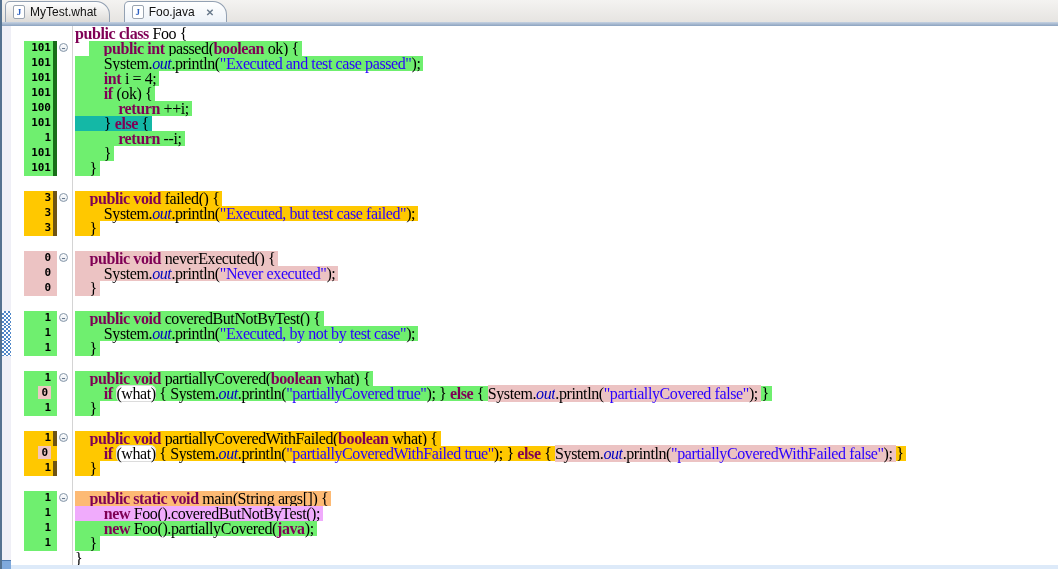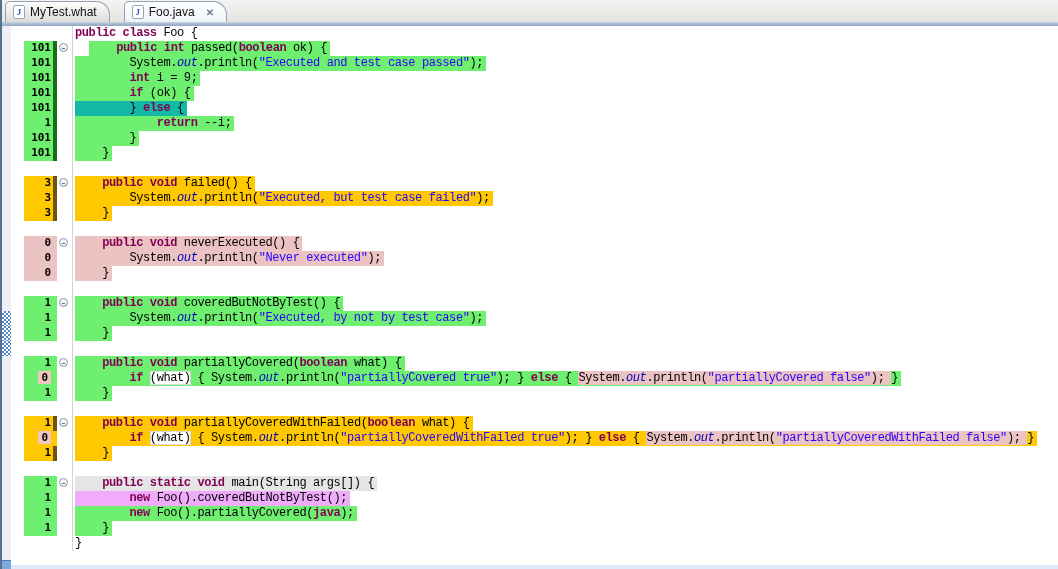--- a/index.html
+++ b/index.html
@@ -36,26 +36,26 @@
   .row { display:flex; height:15px; line-height:15px; }
   .count { width:33px; margin-left:13px; flex:none; position:relative; text-align:right;
            padding-right:6px; font:bold 11px "DejaVu Sans Mono", monospace; color:#000; }
   .bar { position:absolute; right:0; top:0; bottom:0; width:4px; }
   .badge { display:inline-block; padding:0 3px; line-height:13px; }
   .fold { width:16px; flex:none; border-right:1px solid #D4D4D4; position:relative; }
   .circ { position:absolute; left:2px; top:2px; width:9px; height:9px; border:1px solid #8596A8;
           border-radius:50%; background:linear-gradient(#FDFDFD,#E5EAF0); }
   .circ::after { content:""; position:absolute; left:2px; right:2px; top:4px; height:1px; background:#66788C; }
   .codecell { flex:1; padding-left:2px; white-space:pre;
-              font-family:Liberation Mono, monospace; font-size:12px; letter-spacing:-0.4px; color:#000; }
+              font-family:Liberation Serif, serif; font-size:16px; letter-spacing:-0.4px; color:#000; }
   .hl { display:inline-block; height:15px; padding-right:3px; }
   .c-k { color:#7F0055; font-weight:bold; }
   .c-s { color:#2A00FF; }
   .c-f { color:#0000C0; font-style:italic; }
-  .wbox { box-shadow:inset 0 0 0 1px #DCDCDC; }
+  .wbox { box-shadow:inset 0 0 0 1px #DCDCDC;border-radius:6px; }
   .bottom-band { position:absolute; left:9px; right:0; bottom:0; height:4px; background:#DDEAF9; }
 </style>
 </head>
 <body>
 
 <div class="app">
 
   <div class="tabbar">
     <div class="tab inactive">
       <span class="jicon">J</span>
@@ -123,28 +123,33 @@
           <div class="codecell"><span class="hl" style="background: rgb(111, 239, 111); margin-left: 14px;"><span>    </span><span class="c-k">public int</span><span> passed(</span><span class="c-k">boolean</span><span> ok) {</span></span></div>
         </div>
         <div class="row">
           <div class="count" style="background: rgb(111, 239, 111);">101<div class="bar" style="background: rgb(24, 110, 24);"></div></div>
           <div class="fold"></div>
           <div class="codecell"><span class="hl" style="background: rgb(111, 239, 111);"><span>        System.</span><span class="c-f">out</span><span>.println(</span><span class="c-s">"Executed and test case passed"</span><span>);</span></span></div>
         </div>
         <div class="row">
           <div class="count" style="background: rgb(111, 239, 111);">101<div class="bar" style="background: rgb(24, 110, 24);"></div></div>
           <div class="fold"></div>
-          <div class="codecell"><span class="hl" style="background: rgb(111, 239, 111);"><span>        </span><span class="c-k">int</span><span> i = 9;</span></span></div>
+          <div class="codecell"><span class="hl" style="background: rgb(111, 239, 111);"><span>        </span><span class="c-k">int</span><span> i = 4;</span></span></div>
         </div>
         <div class="row">
           <div class="count" style="background: rgb(111, 239, 111);">101<div class="bar" style="background: rgb(24, 110, 24);"></div></div>
           <div class="fold"></div>
           <div class="codecell"><span class="hl" style="background: rgb(111, 239, 111);"><span>        </span><span class="c-k">if</span><span> (ok) {</span></span></div>
         </div>
         <div class="row">
+          <div class="count" style="background: rgb(111, 239, 111);">100<div class="bar" style="background: rgb(24, 110, 24);"></div></div>
+          <div class="fold"></div>
+          <div class="codecell"><span class="hl" style="background: rgb(111, 239, 111);"><span>            </span><span class="c-k">return</span><span> ++i;</span></span></div>
+        </div>
+        <div class="row">
           <div class="count" style="background: rgb(111, 239, 111);">101<div class="bar" style="background: rgb(24, 110, 24);"></div></div>
           <div class="fold"></div>
           <div class="codecell"><span class="hl" style="background: #14b8a6;"><span>        } </span><span class="c-k">else</span><span> {</span></span></div>
         </div>
         <div class="row">
           <div class="count" style="background: rgb(111, 239, 111);">1<div class="bar" style="background: rgb(24, 110, 24);"></div></div>
           <div class="fold"></div>
           <div class="codecell"><span class="hl" style="background: rgb(111, 239, 111);"><span>            </span><span class="c-k">return</span><span> --i;</span></span></div>
         </div>
         <div class="row">
@@ -270,21 +275,21 @@
         <div class="row">
           <div class="count"></div>
           <div class="fold"></div>
           <div class="codecell"></div>
         </div>
         <div class="row">
           <div class="count" style="background: rgb(111, 239, 111);">1</div>
           <div class="fold">
             <span class="circ"></span>
           </div>
-          <div class="codecell"><span class="hl" style="background: #e5e5e5;"><span>    </span><span class="c-k">public static void</span><span> main(String args[]) {</span></span></div>
+          <div class="codecell"><span class="hl" style="background: #fdba74;"><span>    </span><span class="c-k">public static void</span><span> main(String args[]) {</span></span></div>
         </div>
         <div class="row">
           <div class="count" style="background: rgb(111, 239, 111);">1</div>
           <div class="fold"></div>
           <div class="codecell"><span class="hl" style="background: #f0abfc;"><span>        </span><span class="c-k">new</span><span> Foo().coveredButNotByTest();</span></span></div>
         </div>
         <div class="row">
           <div class="count" style="background: rgb(111, 239, 111);">1</div>
           <div class="fold"></div>
           <div class="codecell"><span class="hl" style="background: rgb(111, 239, 111);"><span>        </span><span class="c-k">new</span><span> Foo().partiallyCovered(</span><span class="c-k">java</span><span>);</span></span></div>

